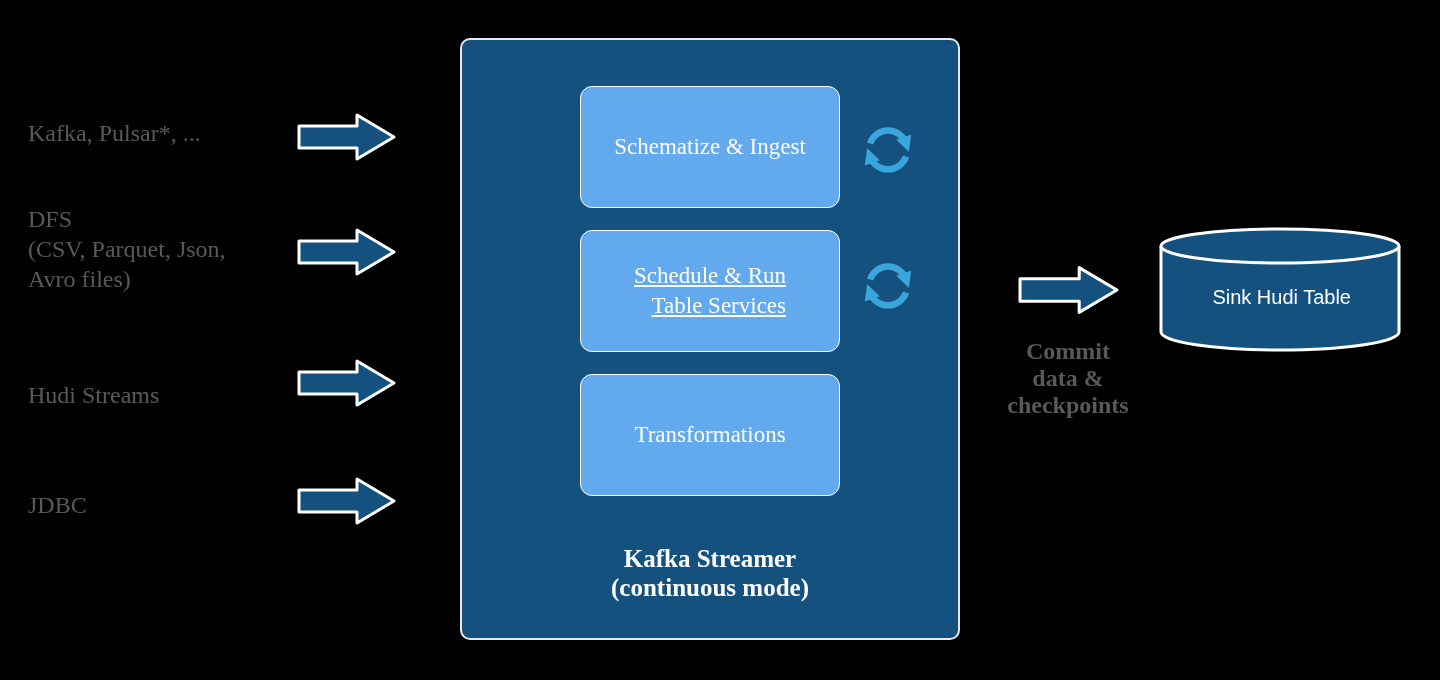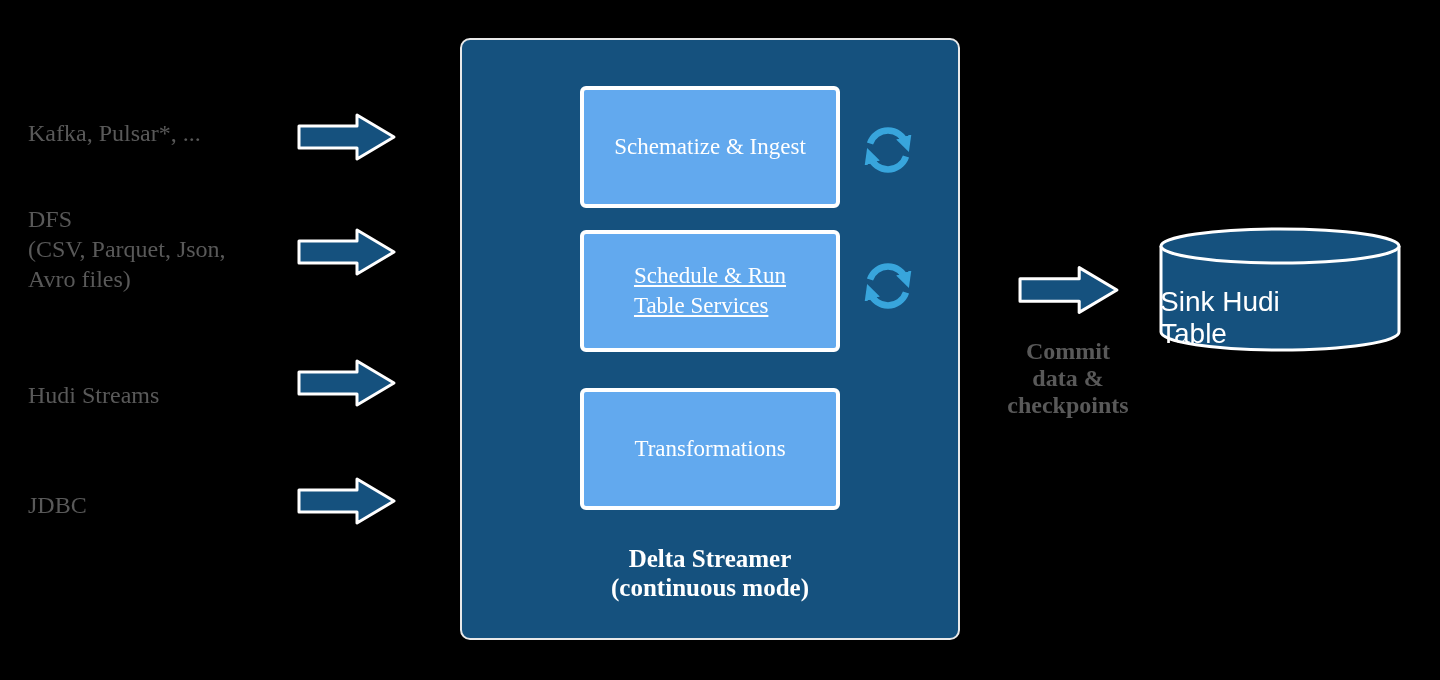--- a/index.html
+++ b/index.html
@@ -30,47 +30,47 @@
   
   .streamer-box {
     position:absolute; left:460px; top:38px; width:500px; height:602px;
     background:#15517e; border:2px solid #e9e9e9; border-radius:10px;
     box-sizing:border-box;
   }
 
   
   .stage-box {
     position:absolute; left:580px; width:260px; height:122px;
-    background:#62a9ee; border:4px solid #ffffff; border-radius:6px;
+    background:#62a9ee; border:1px solid #ffffff; border-radius:12px;
     box-sizing:border-box; display:flex; align-items:center; justify-content:center;
-    color:#ffffff; font-size:23px; line-height:30px; text-align:left;
+    color:#ffffff; font-size:23px; line-height:30px; text-align:right;
   }
   .stage-1 { top:86px; }
   .stage-2 { top:230px;text-decoration:underline; }
-  .stage-3 { top:388px; }
+  .stage-3 { top:374px; }
 
   .refresh { position:absolute; width:60px; height:60px; left:858px; }
   .refresh-1 { top:120px; }
   .refresh-2 { top:256px; }
 
   .streamer-title {
     position:absolute; left:460px; top:544px; width:500px;
     text-align:center; color:#ffffff; font-weight:bold;
     font-size:25px; line-height:29px;
   }
 
   
   .commit-label {
     position:absolute; left:988px; top:338px; width:160px;
     color:#595959; font-size:24px; line-height:27px; text-align:center;font-weight:bold;
   }
   .sink-cylinder { position:absolute; left:1158px; top:226px; width:244px; height:128px; }
   .sink-label {
     position:absolute; left:1160px; top:286px; width:191px;
-    text-align:left; color:#ffffff; font-size:28px;
+    text-align:right; color:#ffffff; font-size:20px;
     font-family:"Liberation Sans", sans-serif;
   }
 </style>
 </head>
 <body>
 
 <div class="canvas">
 
   <svg width="0" height="0" style="position:absolute">
     <defs>
@@ -115,21 +115,21 @@
 
   <svg class="refresh refresh-1" viewBox="0 0 60 60">
     <path d="M12,23.5 A19,19 0 0 1 48,23.5" fill="none" stroke="#38a5dc" stroke-width="6.5" marker-end="url(#refresh-arrowhead)"></path>
     <path d="M48,36.5 A19,19 0 0 1 12,36.5" fill="none" stroke="#38a5dc" stroke-width="6.5" marker-end="url(#refresh-arrowhead)"></path>
   </svg>
   <svg class="refresh refresh-2" viewBox="0 0 60 60">
     <path d="M12,23.5 A19,19 0 0 1 48,23.5" fill="none" stroke="#38a5dc" stroke-width="6.5" marker-end="url(#refresh-arrowhead)"></path>
     <path d="M48,36.5 A19,19 0 0 1 12,36.5" fill="none" stroke="#38a5dc" stroke-width="6.5" marker-end="url(#refresh-arrowhead)"></path>
   </svg>
 
-  <div class="streamer-title preline">Delta Streamer
+  <div class="streamer-title preline">Kafka Streamer
 (continuous mode)</div>
 
   <svg class="flow-arrow arrow-out" viewBox="0 0 100 50">
     <polygon points="2,14 60,14 60,3 97,25 60,47 60,36 2,36" fill="#15517e" stroke="#ffffff" stroke-width="3" stroke-linejoin="round"></polygon>
   </svg>
   <div class="commit-label preline">Commit
 data &amp;
 checkpoints</div>
 
   <svg class="sink-cylinder" viewBox="0 0 244 128">

